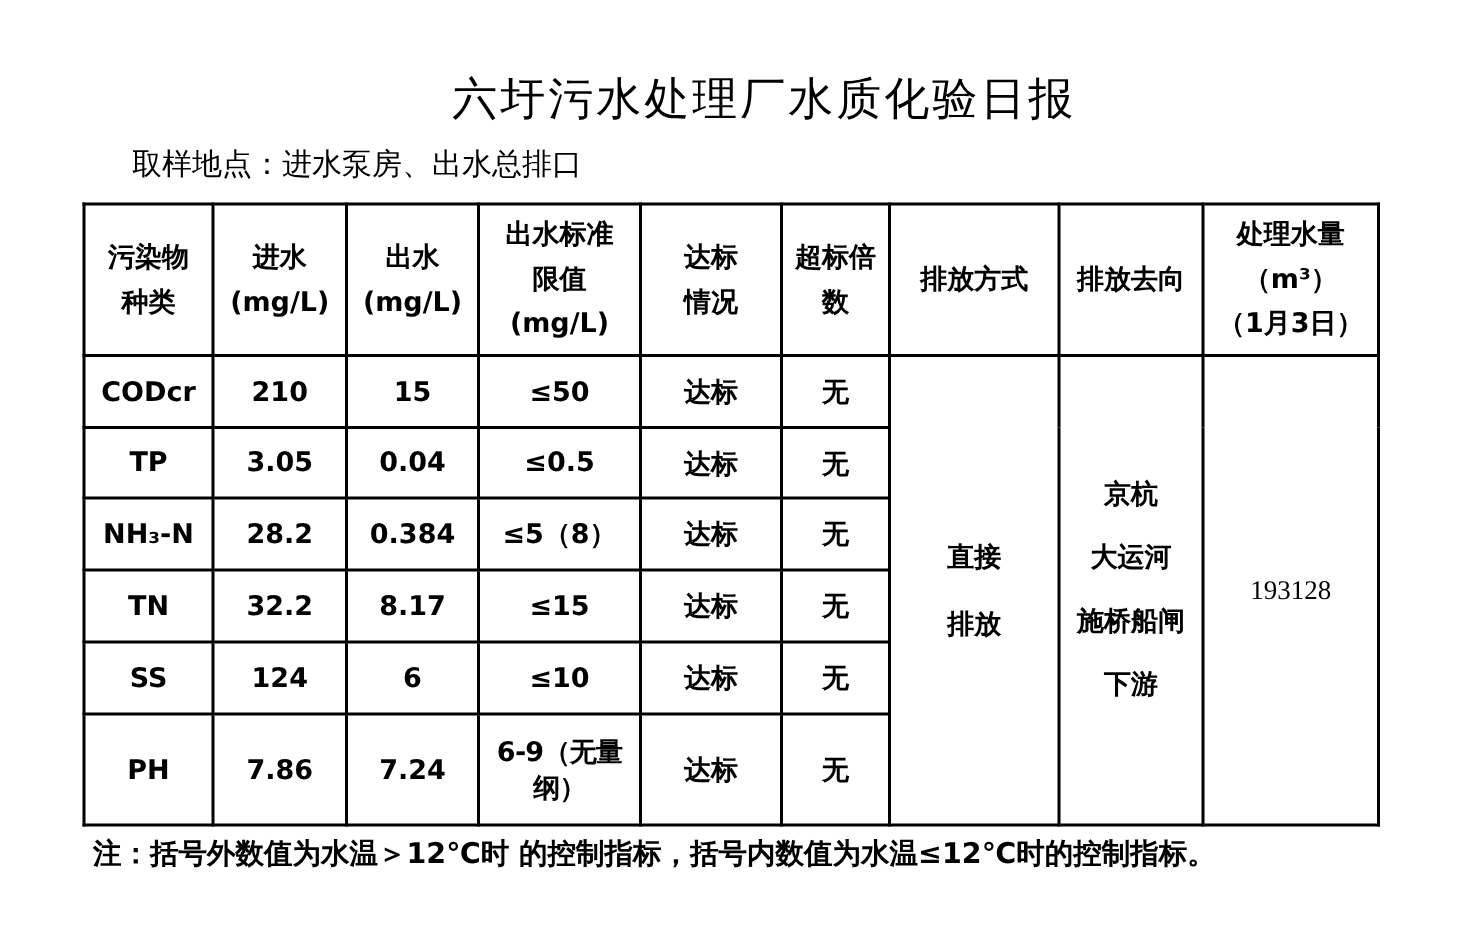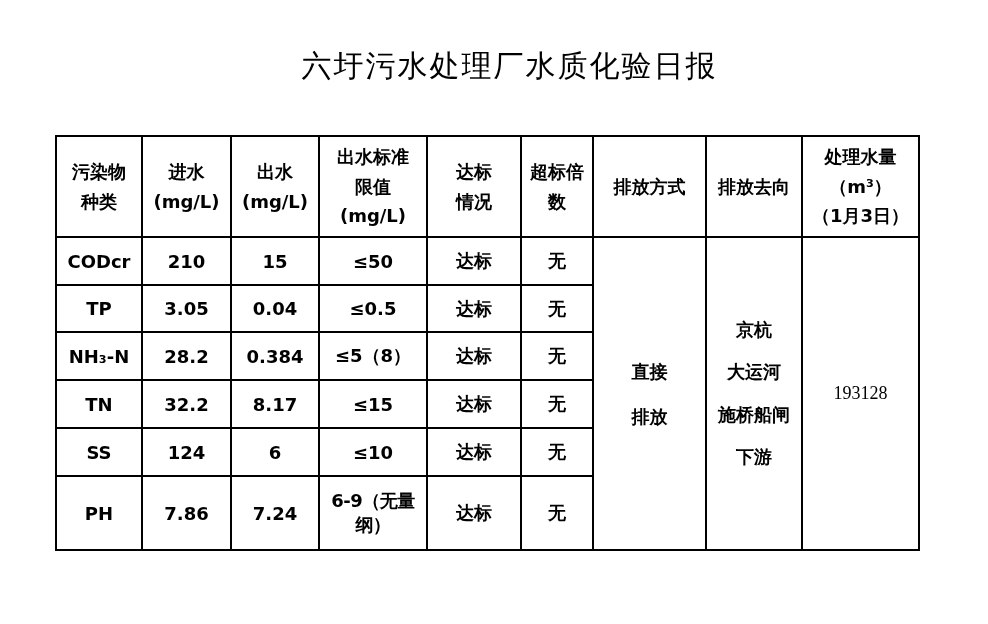--- a/index.html
+++ b/index.html
@@ -86,20 +86,21 @@
     font-weight: bold;
     white-space: nowrap;
   }
 </style>
 </head>
 <body>
 
 <div class="page">
 
   <div class="title">六圩污水处理厂水质化验日报</div>
+  <div class="subtitle">取样地点：进水泵房、出水总排口</div>
 
   <table class="report">
     <colgroup>
       <col style="width:86px">
         <col style="width:89px">
         <col style="width:88px">
       <col style="width:108px">
         <col style="width:94px">
         <col style="width:72px">
       <col style="width:113px">
@@ -178,14 +179,15 @@
       <td>PH</td>
       <td>7.86</td>
       <td>7.24</td>
       <td class="cell-limit-small">6-9（无量纲）</td>
       <td>达标</td>
       <td>无</td>
     </tr>
   </tbody>
     </table>
 
+  <div class="note">注：括号外数值为水温＞12℃时 的控制指标，括号内数值为水温≤12℃时的控制指标。</div>
 
 </div>
 
 </body></html>

